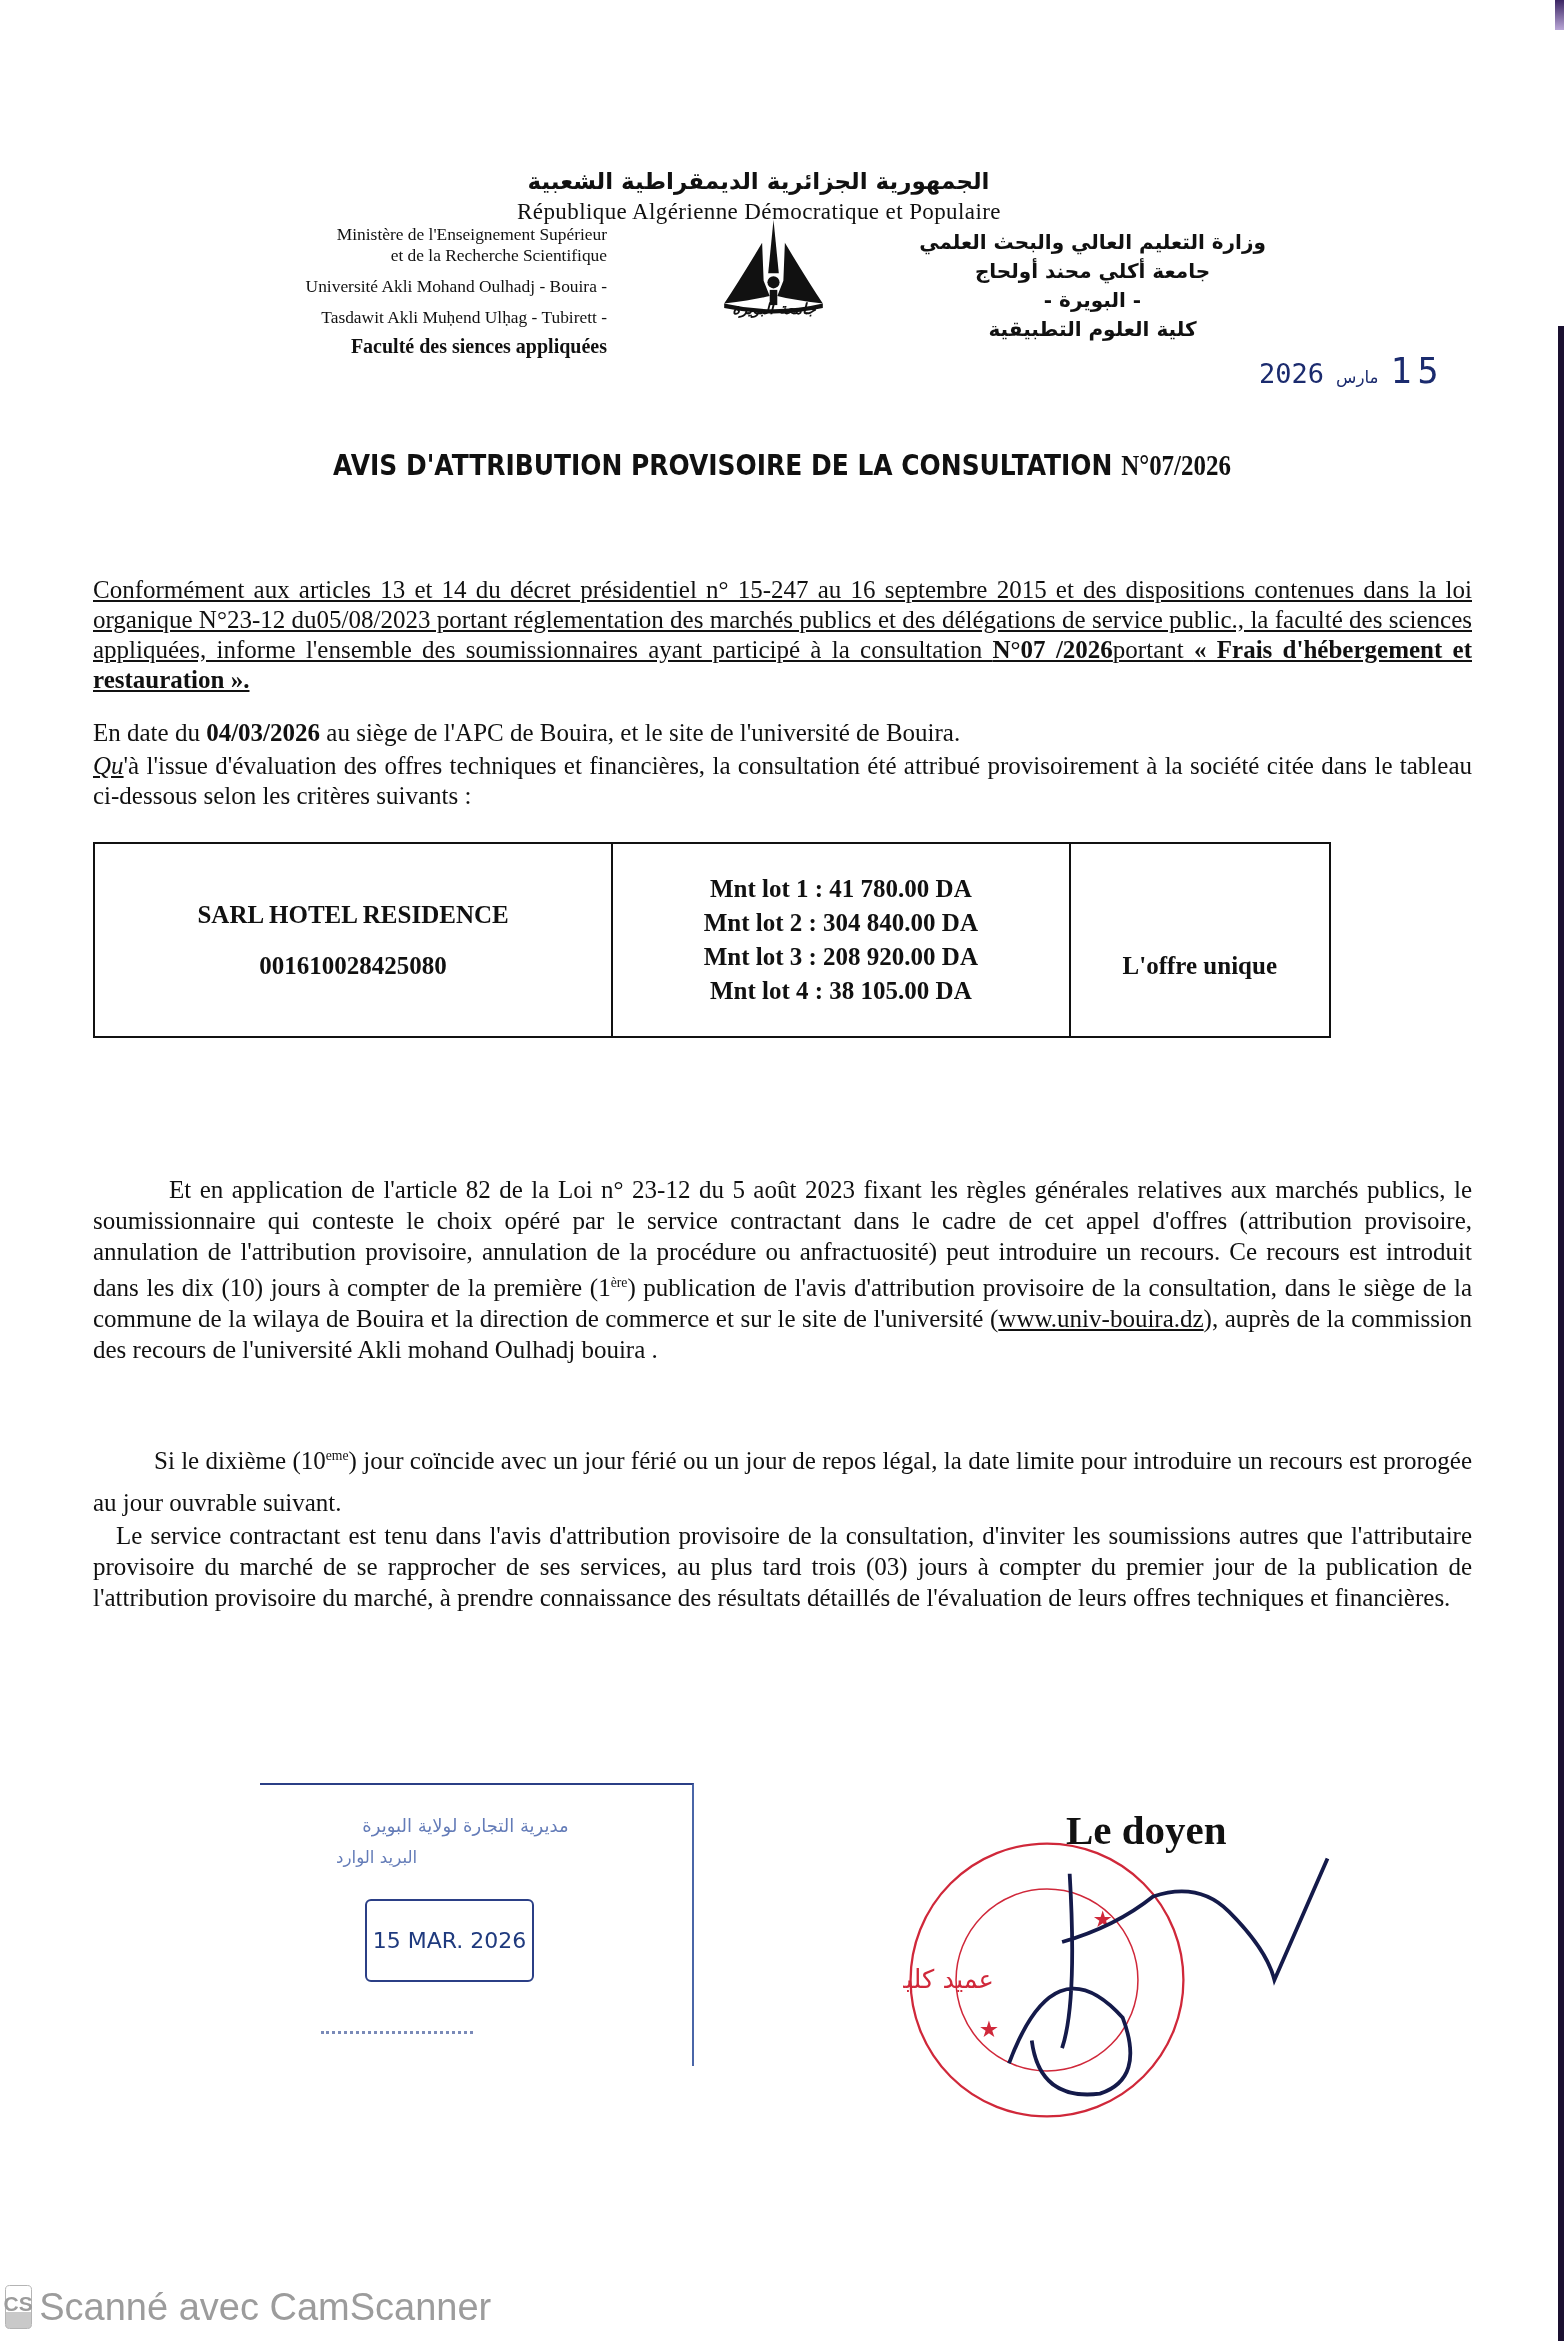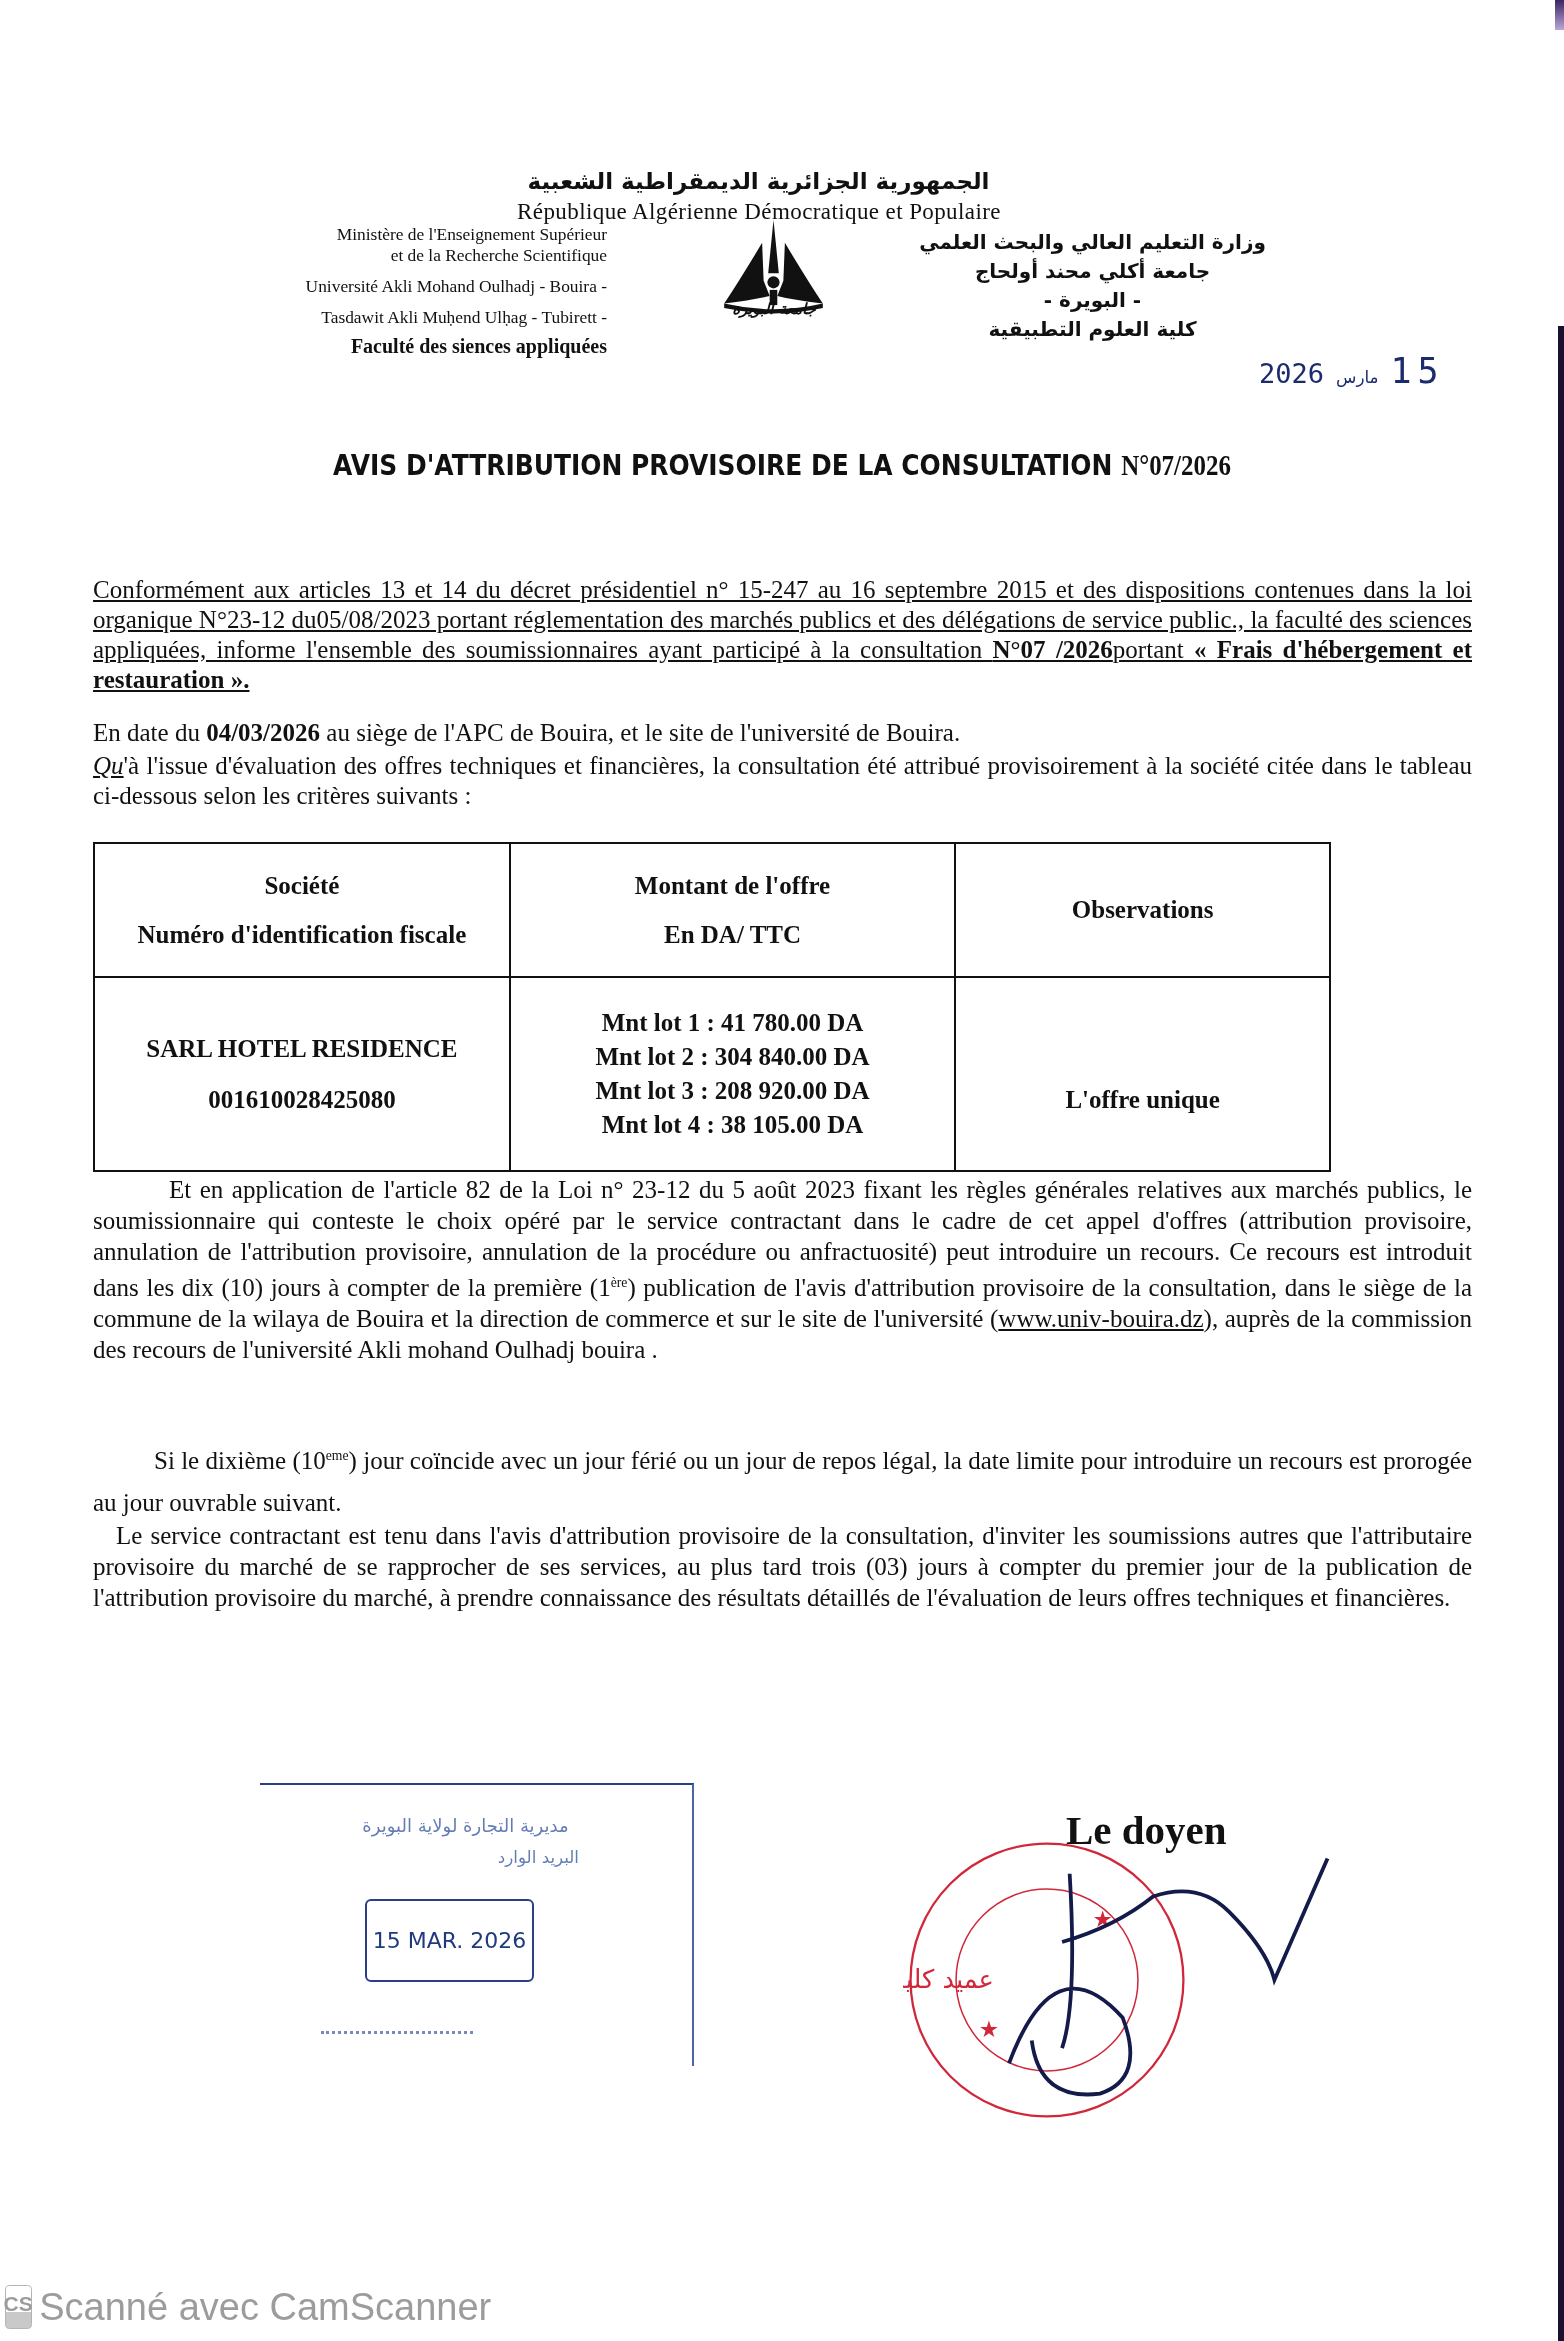--- a/index.html
+++ b/index.html
@@ -52,21 +52,21 @@
   .p4 { top:1174px; text-indent:76px; line-height:31px; }
   .p4 .url { text-decoration:underline; }
   .p5 { top:1435px; text-indent:61px; line-height:42px; }
   .p6 { top:1520px; text-indent:23px; line-height:31px; }
   sup { font-size:13.7px; }
 
   .recv-stamp { position:absolute; left:260px; top:1783px; width:432px; height:281px;
                 border-top:2.3px solid #2b3f86; border-right:2.3px solid #4a66a8; color:#3050a0; }
   .recv-stamp .ar1 { position:absolute; top:30px; left:46px; width:319px; text-align:center; direction:rtl;
                      font-family:"DejaVu Sans", sans-serif; font-size:18px; opacity:0.75; }
-  .recv-stamp .ar2 { position:absolute; top:62px; left:76px; width:243px; text-align:right; direction:rtl;
+  .recv-stamp .ar2 { position:absolute; top:62px; left:76px; width:243px; text-align:left; direction:rtl;
                      font-family:"DejaVu Sans", sans-serif; font-size:16.7px; opacity:0.75; }
   .recv-stamp .box { position:absolute; left:105px; top:114px; width:165px; height:79px;
                      border:2.3px solid #2b3f86; border-radius:6px; font-family:"DejaVu Sans", sans-serif;
                      color:#1f3a7e; font-size:22px; display:flex; align-items:center; justify-content:center; }
   .recv-stamp .dots { position:absolute; left:61px; top:246px; width:152px; border-bottom:3px dotted #7a8ab8; }
 
   .doyen { position:absolute; left:1066px; top:1806px; font-size:41px; font-weight:bold; }
   .seal { position:absolute; left:903px; top:1836px; width:288px; height:288px; }
   .sig { position:absolute; left:948px; top:1851px; width:395px; height:273px; }
 
@@ -126,31 +126,20 @@
 </div>
 <div class="para p2">
   <span>En date du </span><b>04/03/2026</b><span> au siège de l'APC de Bouira, et le site de l'université de Bouira.</span>
 </div>
 <div class="para p3">
   <span class="q">Qu</span><span>'à l'issue d'évaluation des offres techniques et financières, la consultation été attribué provisoirement à la société citée dans le tableau ci-dessous selon les critères suivants :</span>
 </div>
 
 <table class="attr">
   <tbody>
-      <tr>
-    <th class="c1">
-      <span>Société</span>
-      <span class="h2">Numéro d'identification fiscale</span>
-    </th>
-    <th class="c2">
-      <span>Montant de l'offre</span>
-      <span class="h2">En DA/ TTC</span>
-    </th>
-    <th class="c3">Observations</th>
-  </tr>
   <tr>
     <td>
       <span>SARL HOTEL RESIDENCE</span>
       <span class="nif">001610028425080</span>
     </td>
     <td class="lots">
       <div>Mnt lot 1 : 41 780.00 DA</div>
       <div>Mnt lot 2 : 304 840.00 DA</div>
       <div>Mnt lot 3 : 208 920.00 DA</div>
       <div>Mnt lot 4 : 38 105.00 DA</div>

